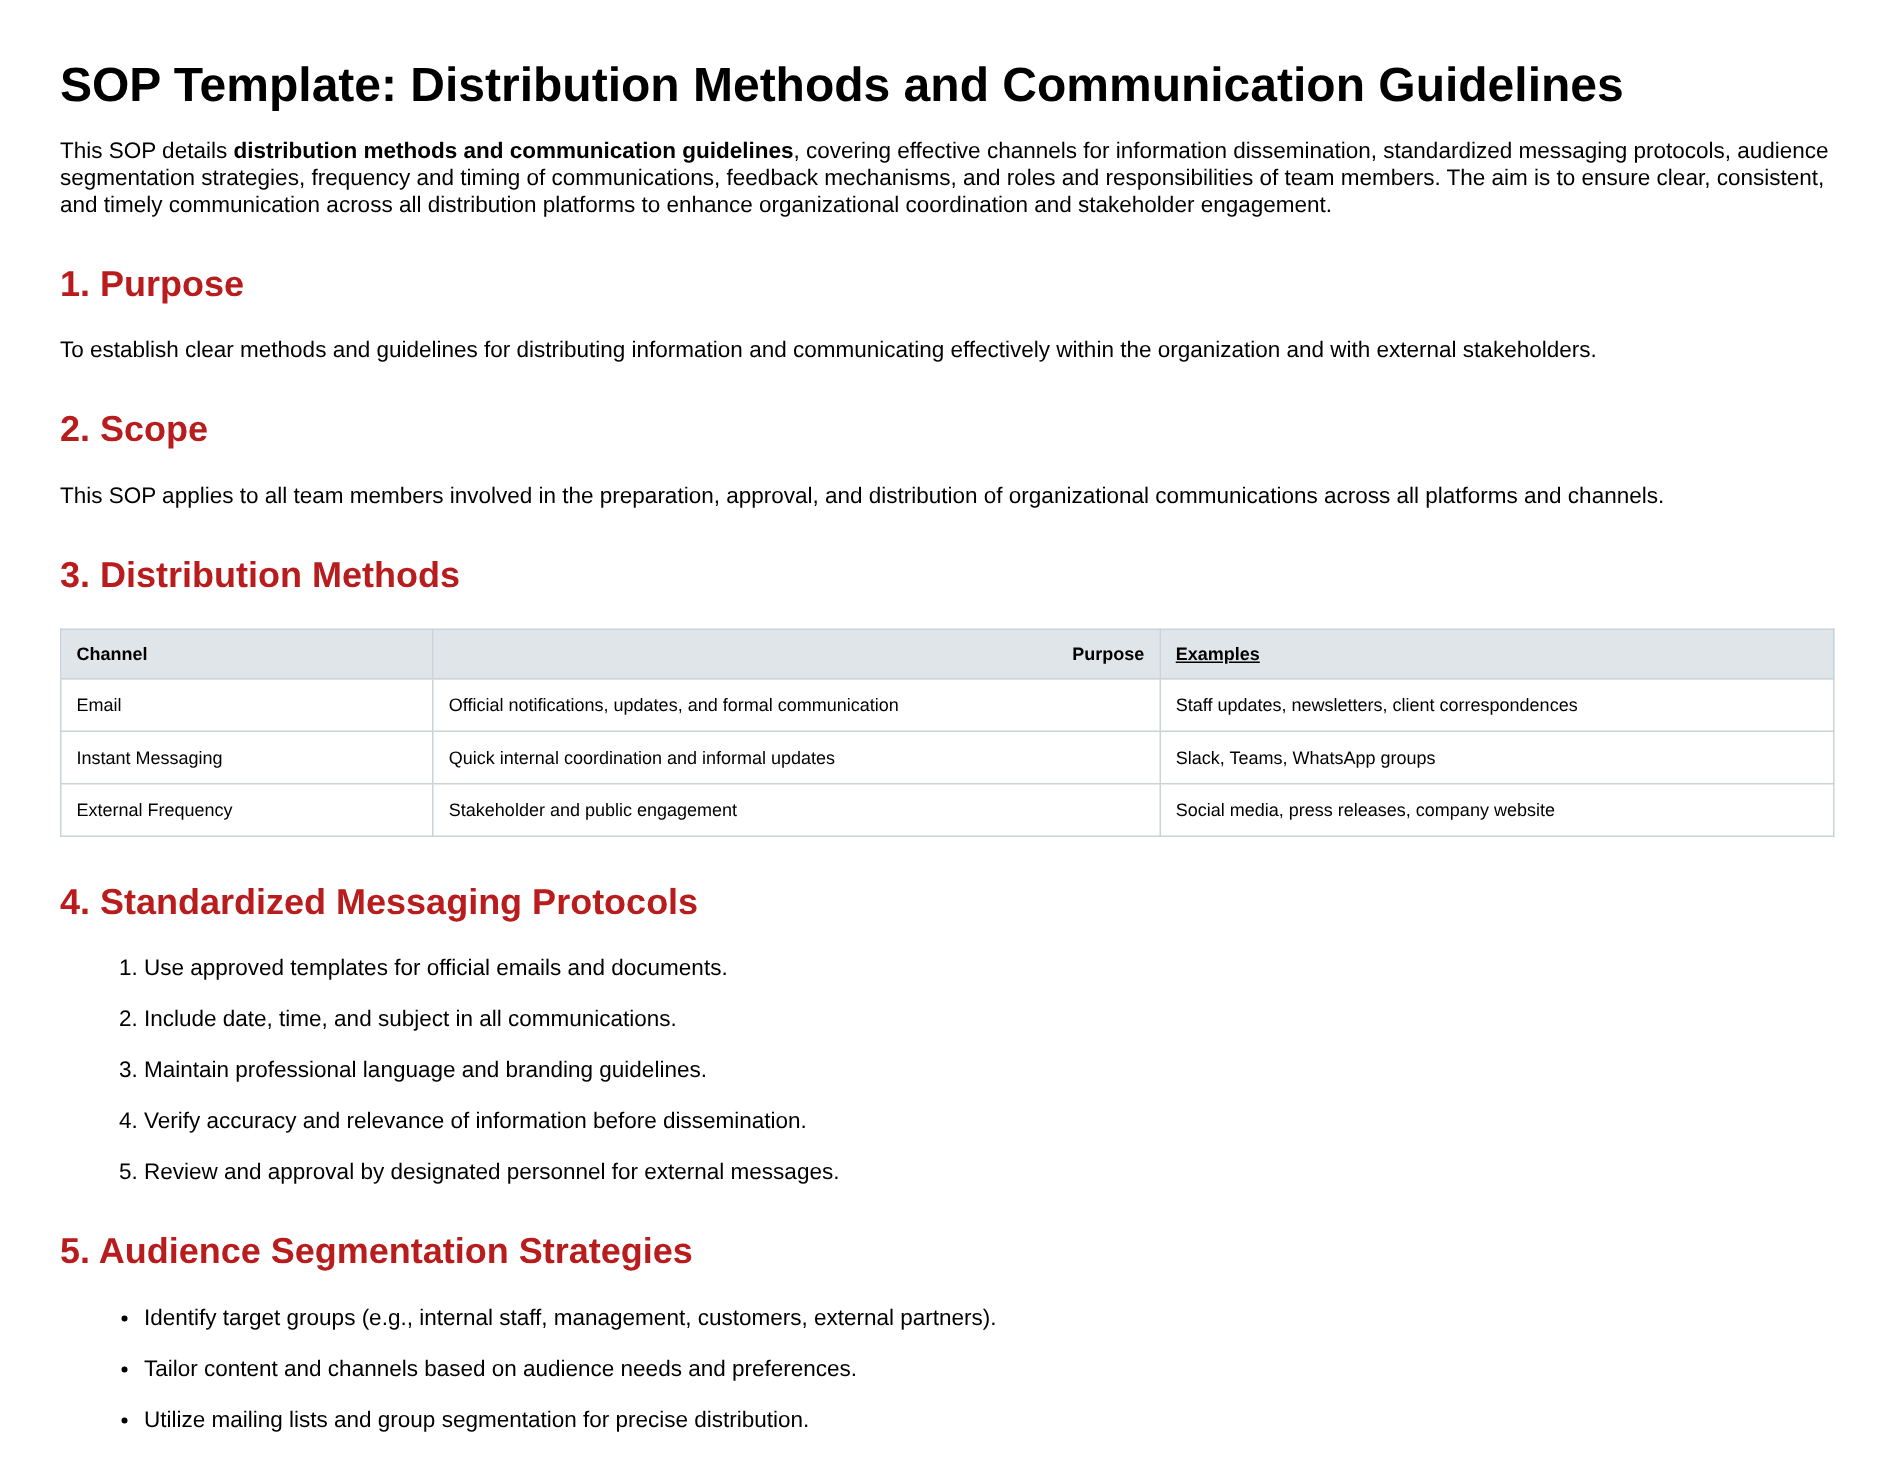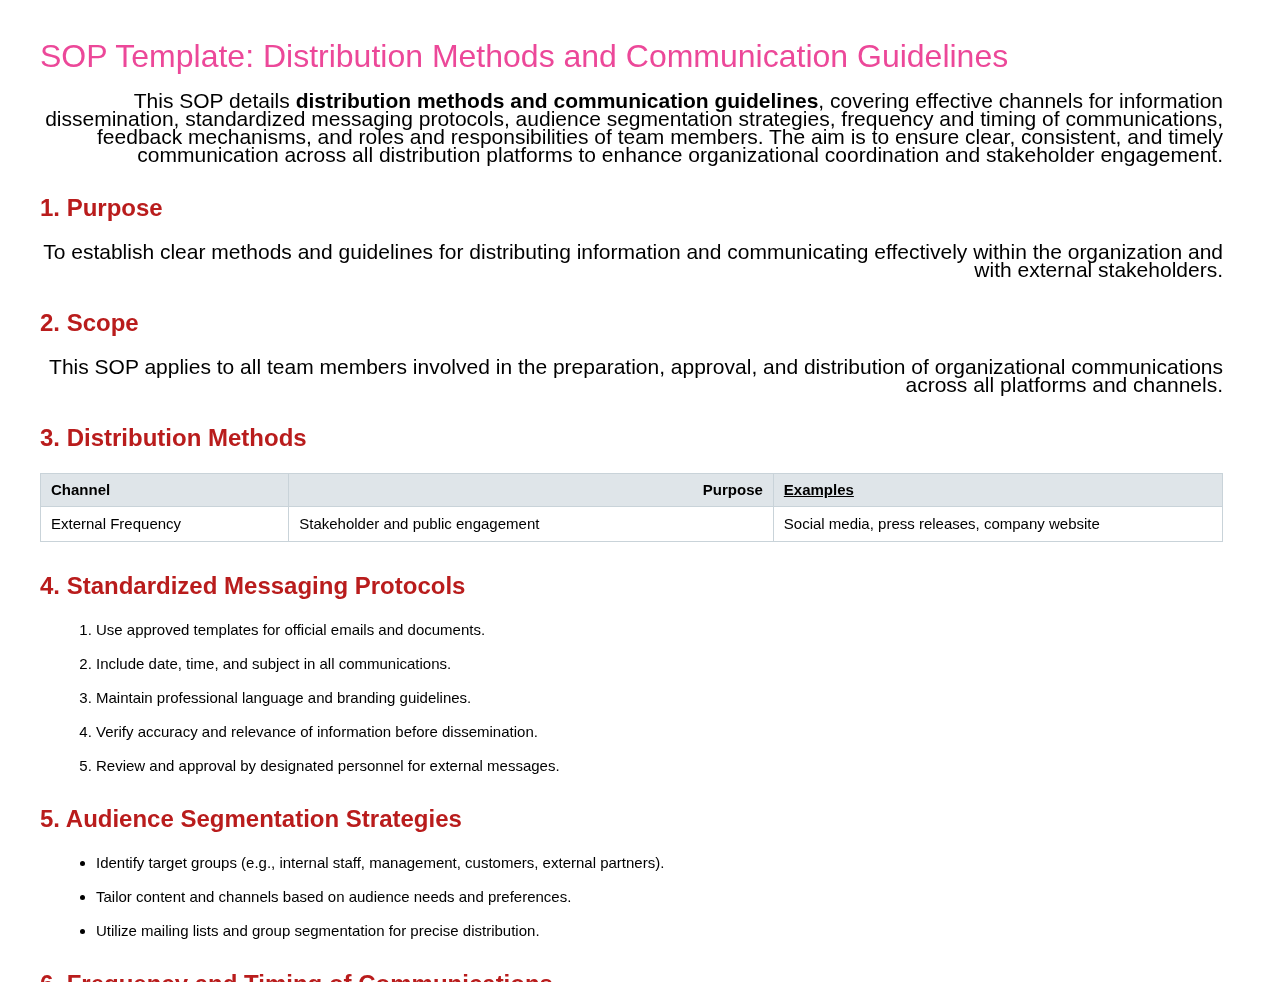--- a/index.html
+++ b/index.html
@@ -12,41 +12,40 @@
     width: 1263px;
     height: 982px;
     overflow: hidden;
     padding: 0 40px;
     font-family: "Liberation Sans", "DejaVu Sans", sans-serif;
     color: #000000;
   }
   h1 {
     font-size: 32px;
     line-height: 36px;
-    font-weight: normal;
-    color: #ec4899;
+    font-weight: bold;
+    color: #000000;
     margin: 38px 0 18px 0;
   }
   h2 {
     font-size: 24px;
     line-height: 24px;
     font-weight: bold;
     color: #b91c1c;
     margin: 32px 0 23px 0;
   }
   p {
-    font-size: 21px;
+    font-size: 15px;
     line-height: 18px;
     margin: 0;
-    text-align: right;
   }
   table {
     width: 100%;
     border-collapse: collapse;
-    font-size: 15px;
+    font-size: 12px;
   }
   th, td {
     border: 1px solid #c9d3d9;
     text-align: left;
     vertical-align: middle;
     line-height: 18px;
   }
   th {
     background: #dfe5e9;
     font-weight: bold;
@@ -84,21 +83,31 @@
 <table>
   <thead>
     <tr>
       <th class="col-channel">Channel</th>
       <th class="col-purpose">Purpose</th>
       <th class="col-examples">Examples</th>
     </tr>
   </thead>
   <tbody>
 
+      <tr>
+        <td>Email</td>
+        <td>Official notifications, updates, and formal communication</td>
+        <td>Staff updates, newsletters, client correspondences</td>
+      </tr>
 
+      <tr>
+        <td>Instant Messaging</td>
+        <td>Quick internal coordination and informal updates</td>
+        <td>Slack, Teams, WhatsApp groups</td>
+      </tr>
 
 
 
       <tr>
         <td>External Frequency</td>
         <td>Stakeholder and public engagement</td>
         <td>Social media, press releases, company website</td>
       </tr>
     </tbody>
 </table>

